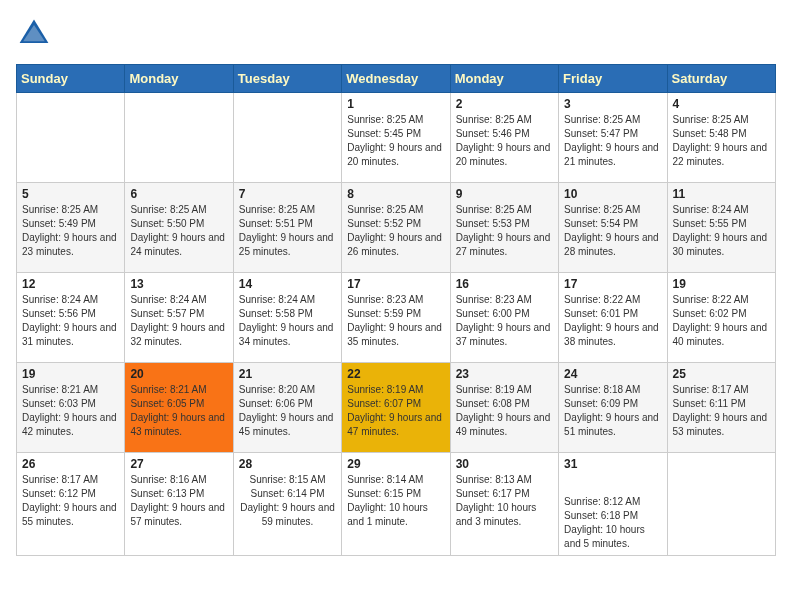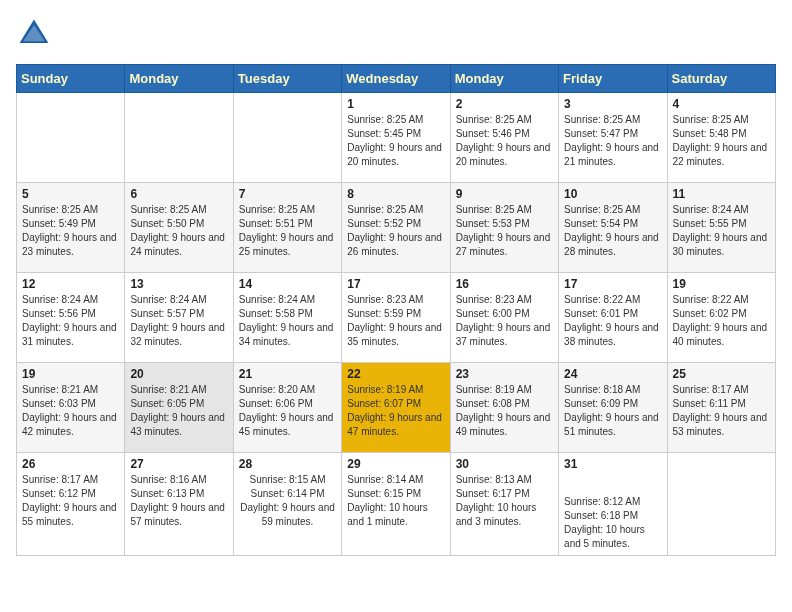--- a/index.html
+++ b/index.html
@@ -238,21 +238,21 @@
 Daylight: 9 hours and 40 minutes.</div>
         </td>
       </tr>
       <tr>
         <td style="background: rgb(245, 245, 245); margin-top: 40px;">
           <div class="day-number">19</div>
           <div class="day-info" style="white-space: pre-line;">Sunrise: 8:21 AM
 Sunset: 6:03 PM
 Daylight: 9 hours and 42 minutes.</div>
         </td>
-        <td style="background: #e5e5e5;">
+        <td style="background: #f97316;">
           <div class="day-number">20</div>
           <div class="day-info" style="white-space: pre-line;">Sunrise: 8:21 AM
 Sunset: 6:05 PM
 Daylight: 9 hours and 43 minutes.</div>
         </td>
         <td style="background: rgb(245, 245, 245);">
           <div class="day-number">21</div>
           <div class="day-info" style="white-space: pre-line;">Sunrise: 8:20 AM
 Sunset: 6:06 PM
 Daylight: 9 hours and 45 minutes.</div>

